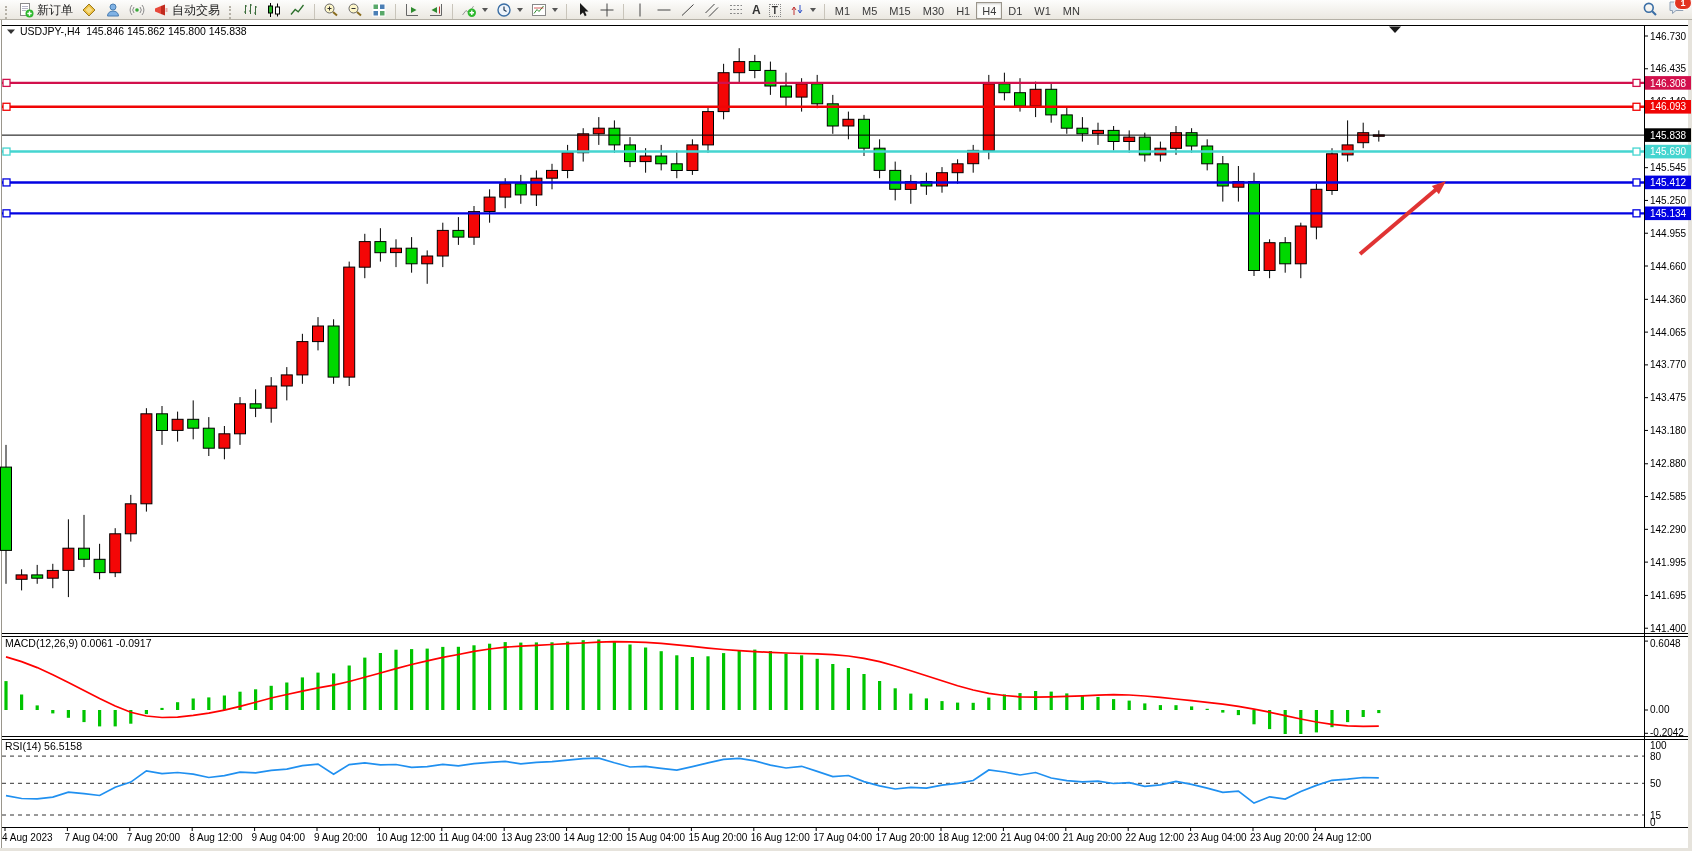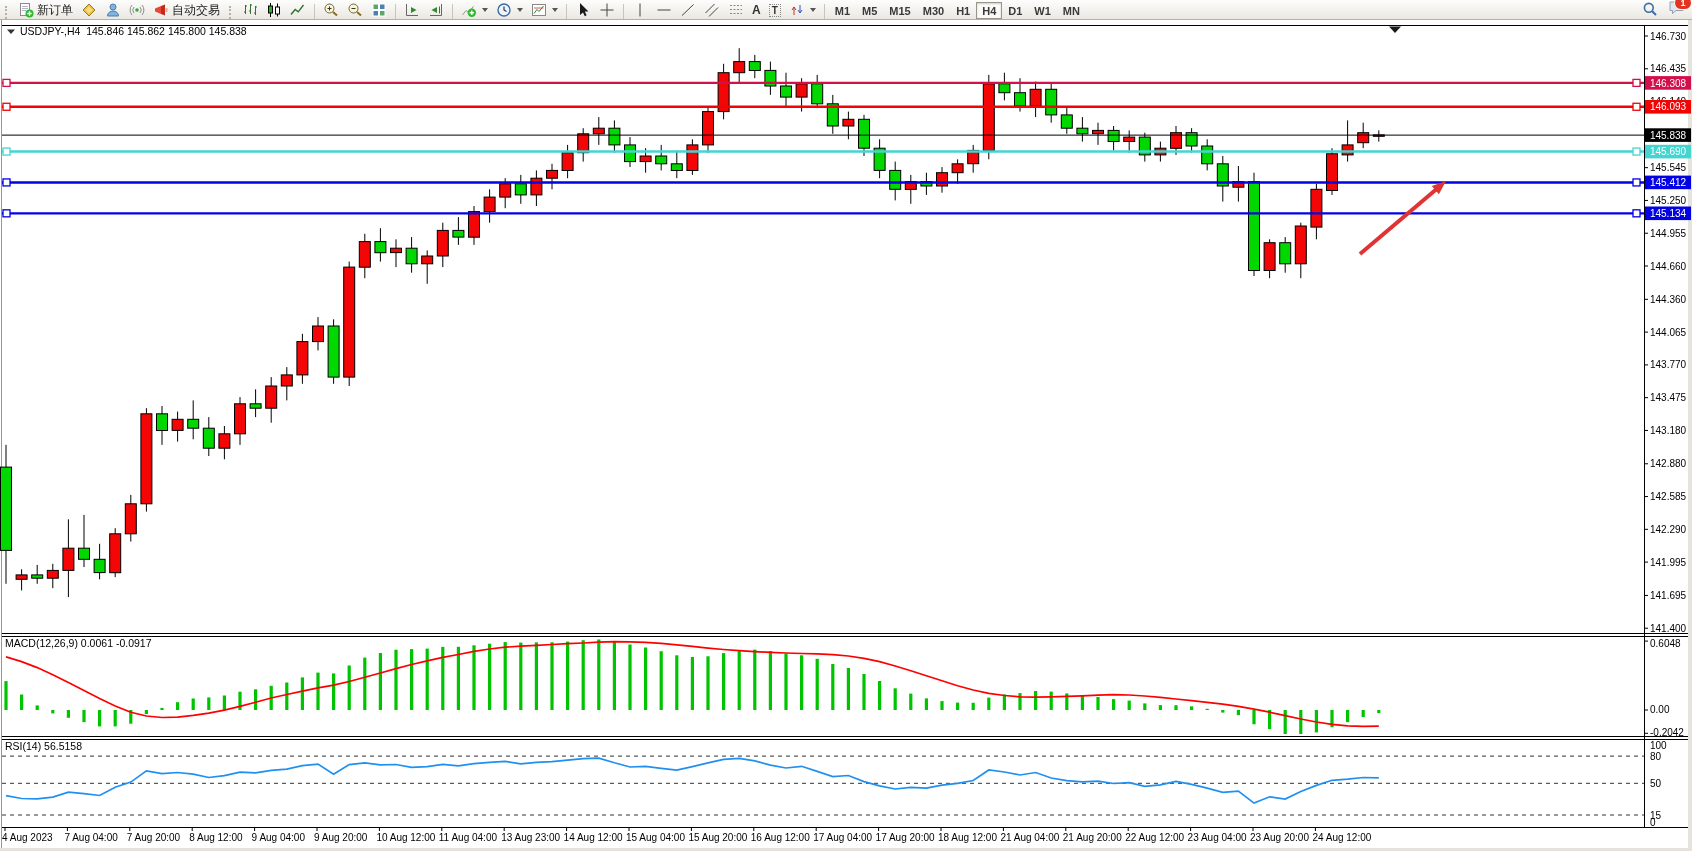--- a/index.html
+++ b/index.html
@@ -7,21 +7,21 @@
        font-family:"Liberation Sans",sans-serif;}
   .toolbar{position:absolute;top:0;left:0;width:1692px;height:20px;display:flex;align-items:flex-end;
            background:linear-gradient(#fdfdfc,#ebe8e1);border-bottom:1px solid #b4b0a6;box-sizing:border-box;}
   .grip{width:3px;height:13px;border-left:2px dotted #b5b1a7;margin:0 4px 0 5px;}
   .sep{width:1px;height:15px;background:#c9c5bb;margin:0 4px;}
   .tbtn{display:flex;align-items:center;gap:3px;height:18px;padding:0 3px;border:1px solid transparent;
         background:transparent;font-family:"Liberation Sans",sans-serif;font-size:12px;color:#222;cursor:default;}
   .tbtn svg{display:block}
   .dd{width:0;height:0;border-left:3px solid transparent;border-right:3px solid transparent;
       border-top:4px solid #555;margin-left:2px;}
-  .tf{font-family:"Liberation Sans",sans-serif;font-weight:bold;font-size:11px;color:#3a3a3a;
+  .tf{font-family:"Liberation Sans",sans-serif;font-weight:normal;font-size:11px;color:#3a3a3a;
       padding:1px 5px;height:17px;border:1px solid transparent;background:transparent;cursor:default;}
   .tf.active{border:1px solid #9a958a;background:#fbfbf9;box-shadow:inset 0 1px 2px rgba(0,0,0,.18);}
   .right{margin-left:auto;display:flex;align-items:center;padding-right:6px;gap:6px;}
   .chatwrap{position:relative;}
   .badge{position:absolute;top:-3px;right:-6px;min-width:12px;height:12px;border-radius:7px;
          background:#e23320;color:#fff;font-size:9px;font-weight:bold;text-align:center;line-height:12px;
          padding:0 2px;border:1px solid #fff;}
   .glyphA{font-size:12px;font-weight:bold;color:#333;}
   .glyphT{font-size:10px;font-weight:bold;color:#333;border:1px dotted #888;padding:0 2px;line-height:11px;}
   #chart-svg{position:absolute;top:20px;left:0;background:#fff;}

